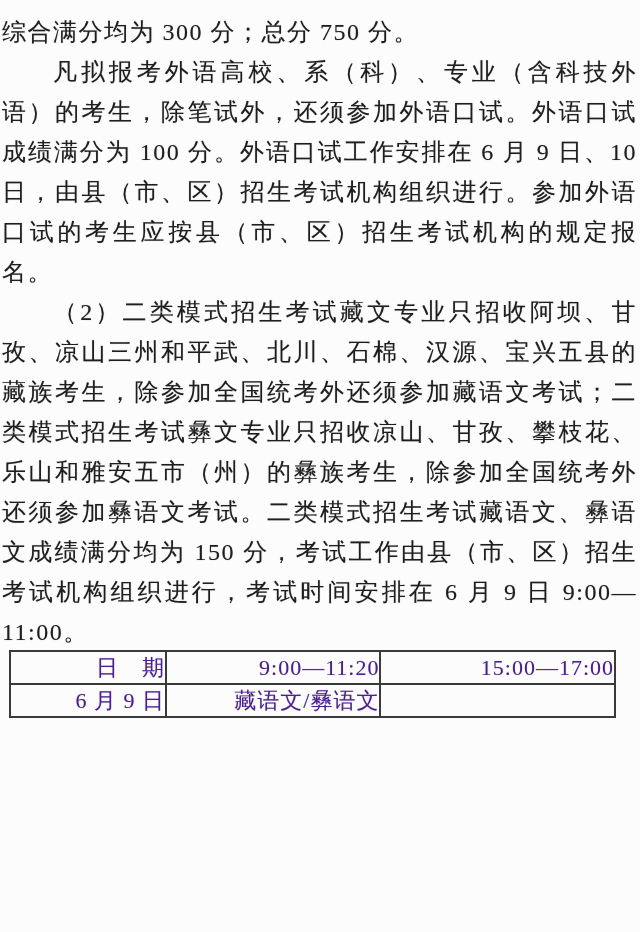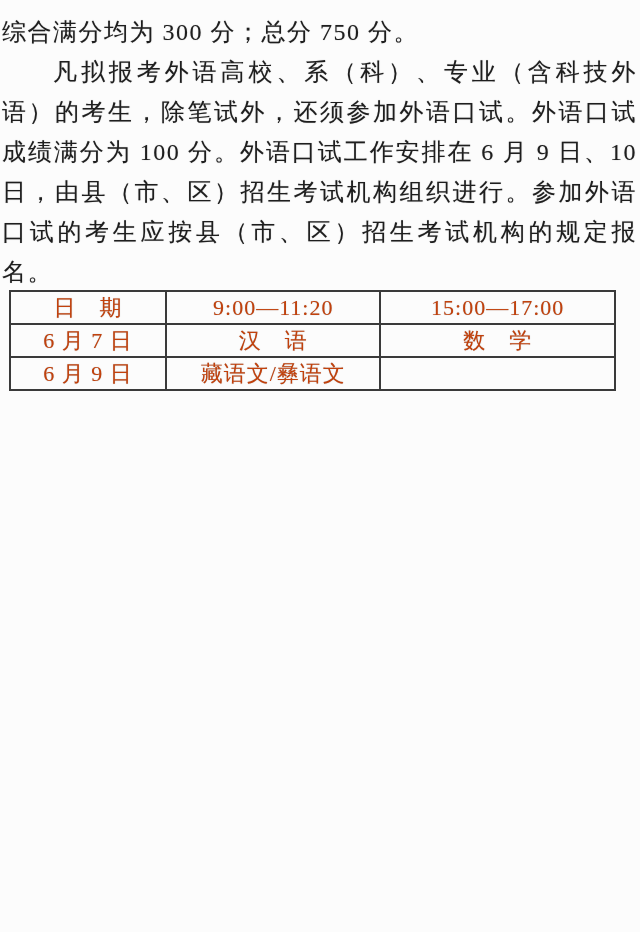--- a/index.html
+++ b/index.html
@@ -35,58 +35,54 @@
   }
   table.exam, table.exam td, table.exam th{
     border:2px solid #3a3a3a;
   }
   table.exam td, table.exam th{
     height:31px;
     padding:0;
     font-size:22px;
     font-weight:normal;
     letter-spacing:1px;
-    text-align:center;
+    text-align:right;
     vertical-align:middle;
-    color:#c2410c;
+    color:#4c1d95;
   }
   .col-date{width:155px;}
   .col-am{width:213px;}
   .col-pm{width:233px;}
 </style>
 </head>
 <body>
 
 <div class="page">
 
   <p class="para">综合满分均为 300 分；总分 750 分。</p>
 
 
   <p class="para indent">凡拟报考外语高校、系（科）、专业（含科技外语）的考生，除笔试外，还须参加外语口试。外语口试成绩满分为 100 分。外语口试工作安排在 6 月 9 日、10 日，由县（市、区）招生考试机构组织进行。参加外语口试的考生应按县（市、区）招生考试机构的规定报名。</p>
 
+  <p class="para indent">（2）二类模式招生考试藏文专业只招收阿坝、甘孜、凉山三州和平武、北川、石棉、汉源、宝兴五县的藏族考生，除参加全国统考外还须参加藏语文考试；二类模式招生考试彝文专业只招收凉山、甘孜、攀枝花、乐山和雅安五市（州）的彝族考生，除参加全国统考外还须参加彝语文考试。二类模式招生考试藏语文、彝语文成绩满分均为 150 分，考试工作由县（市、区）招生考试机构组织进行，考试时间安排在 6 月 9 日 9:00—11:00。</p>
 
 
   <table class="exam">
     <colgroup>
       <col class="col-date">
       <col class="col-am">
       <col class="col-pm">
     </colgroup>
     <tbody>
         <tr>
       <th>日　期</th>
       <th>9:00—11:20</th>
       <th>15:00—17:00</th>
     </tr>
     <tr>
-      <td>6 月 7 日</td>
-      <td>汉　语</td>
-      <td>数　学</td>
-    </tr>
-    <tr>
       <td>6 月 9 日</td>
       <td>藏语文/彝语文</td>
       <td></td>
     </tr>
   </tbody>
     </table>
 
 </div>
 
 </body></html>

